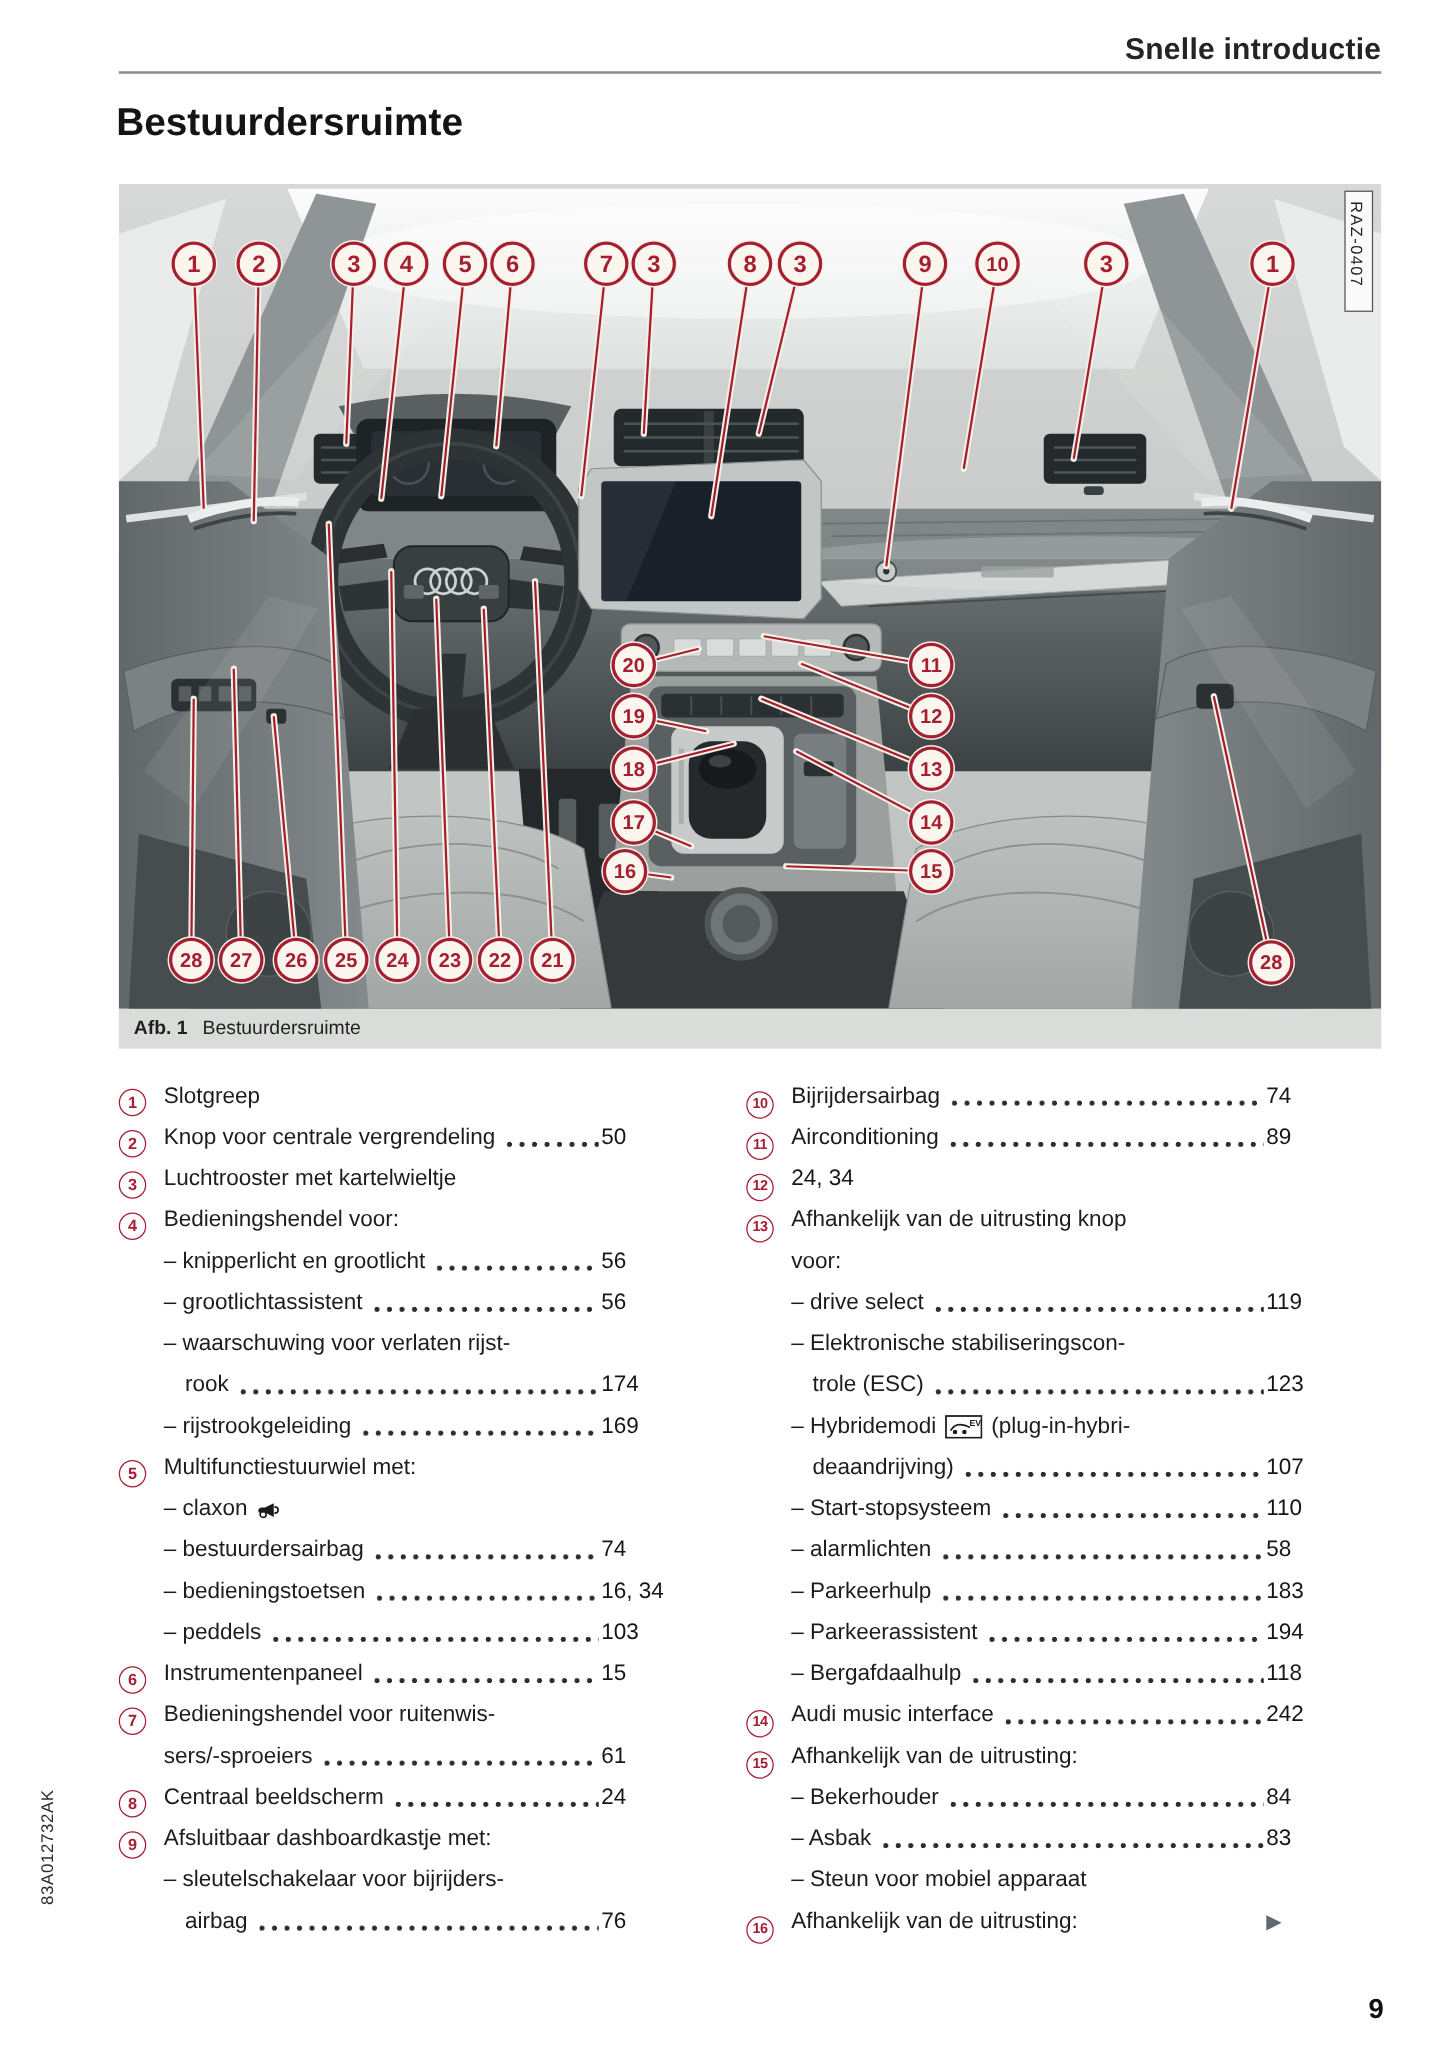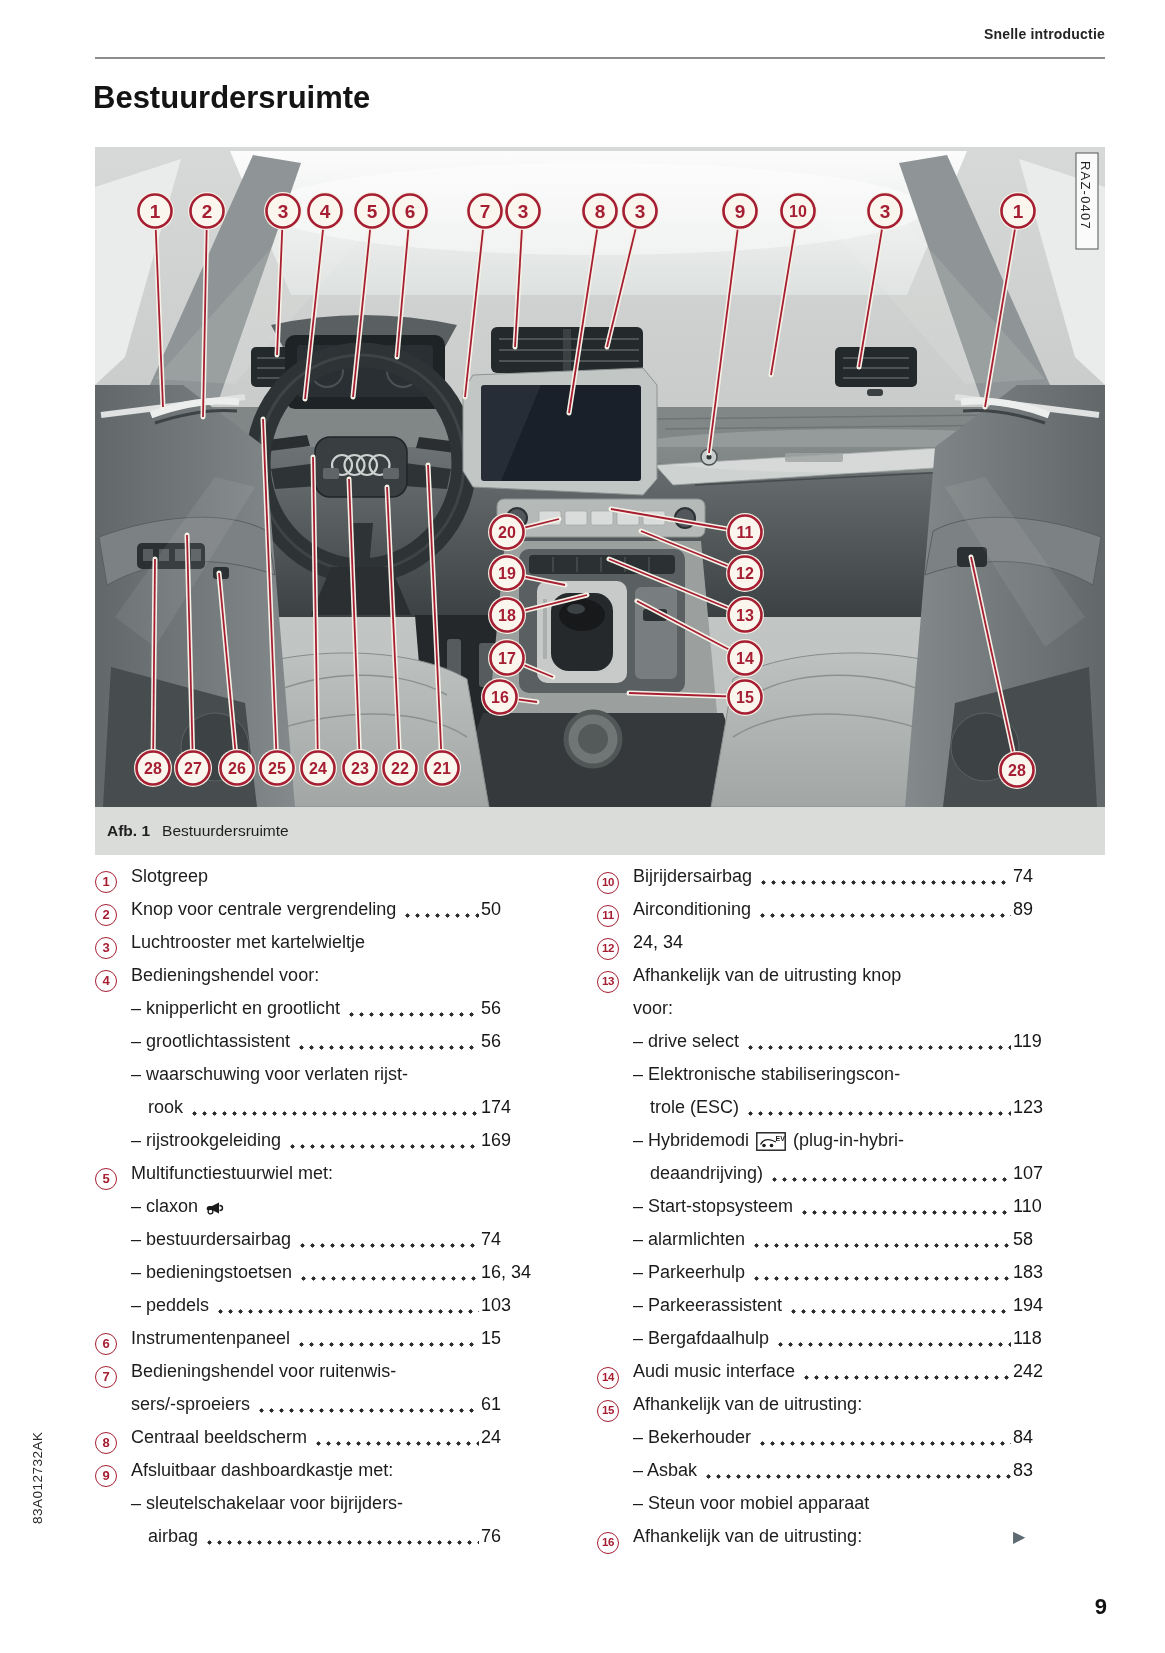--- a/index.html
+++ b/index.html
@@ -1,26 +1,26 @@
 <!DOCTYPE html>
 <html style="--accent: #a51e32; --arrow: #5d6a72;"><head>
 <meta charset="utf-8">
 <style>
   html,body{margin:0;padding:0;}
   body{
     width:1165px;height:1653px;position:relative;background:#ffffff;
     font-family:"Liberation Sans",sans-serif;color:#1c1c1c;overflow:hidden;
   }
   .running-header{position:absolute;top:26px;left:95px;width:1010px;text-align:right;
-    font-size:14px;font-weight:bold;color:#242424;letter-spacing:.2px;}
+    font-size:24px;font-weight:bold;color:#242424;letter-spacing:.2px;}
   .header-rule{position:absolute;top:57px;left:95px;width:1010px;height:2px;background:#8d8d8d;}
   .page-title{position:absolute;top:80px;left:93px;margin:0;font-size:31px;font-weight:bold;color:#141414;}
   .figure{position:absolute;left:95px;top:147px;width:1010px;height:692px;}
   .figure svg.scene{display:block;}
-  .caption{height:48px;background:#dadcda;display:flex;align-items:center;
+  .caption{height:32px;background:#dadcda;display:flex;align-items:center;
     font-size:15.5px;color:#1f1f1f;padding-left:12px;}
   .cap-label{font-weight:bold;margin-right:12px;}
   .legend-col{position:absolute;top:860px;font-size:18px;}
   .legend-left{left:95px;width:478px;}
   .legend-right{left:597px;width:508px;}
   .lrow{display:flex;align-items:baseline;height:33px;line-height:33px;}
   .lnum{flex:none;width:36px;}
   .badge{display:inline-flex;align-items:center;justify-content:center;width:22px;height:22px;
     border:1.8px solid var(--accent,#a51e32);border-radius:50%;color:var(--accent,#a51e32);
     font-weight:bold;font-size:13px;box-sizing:border-box;transform:translateY(4px);}

